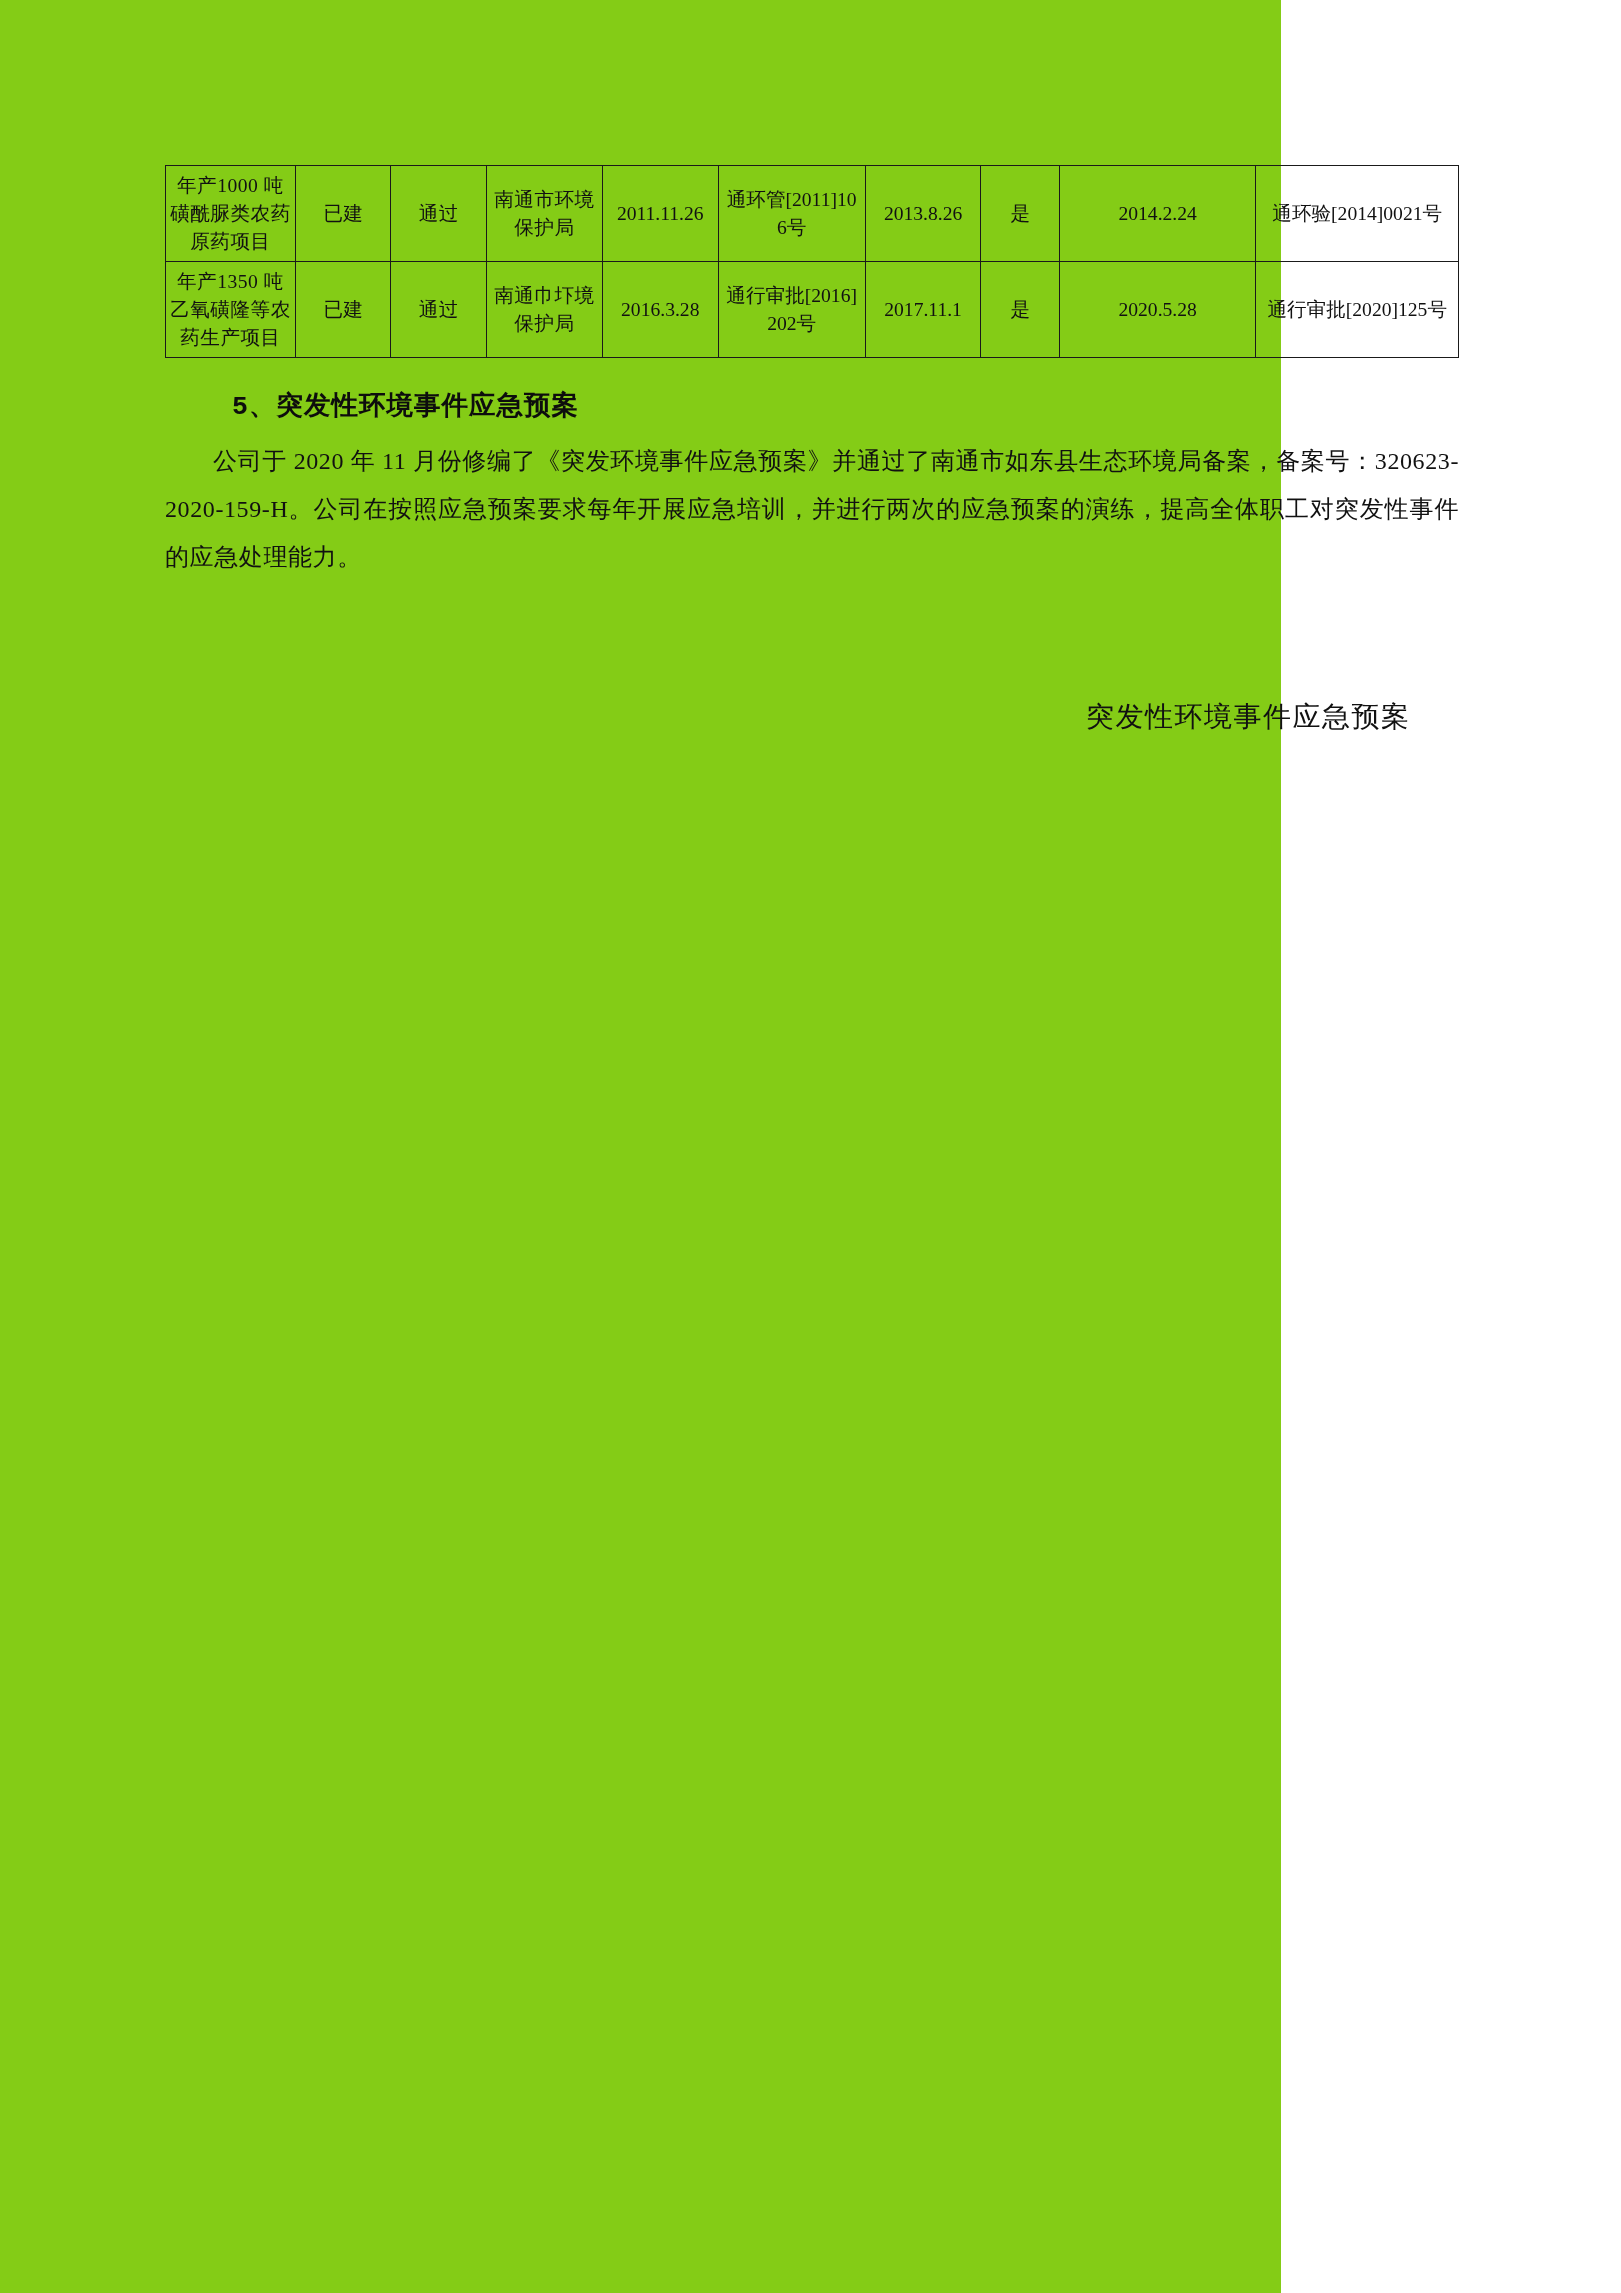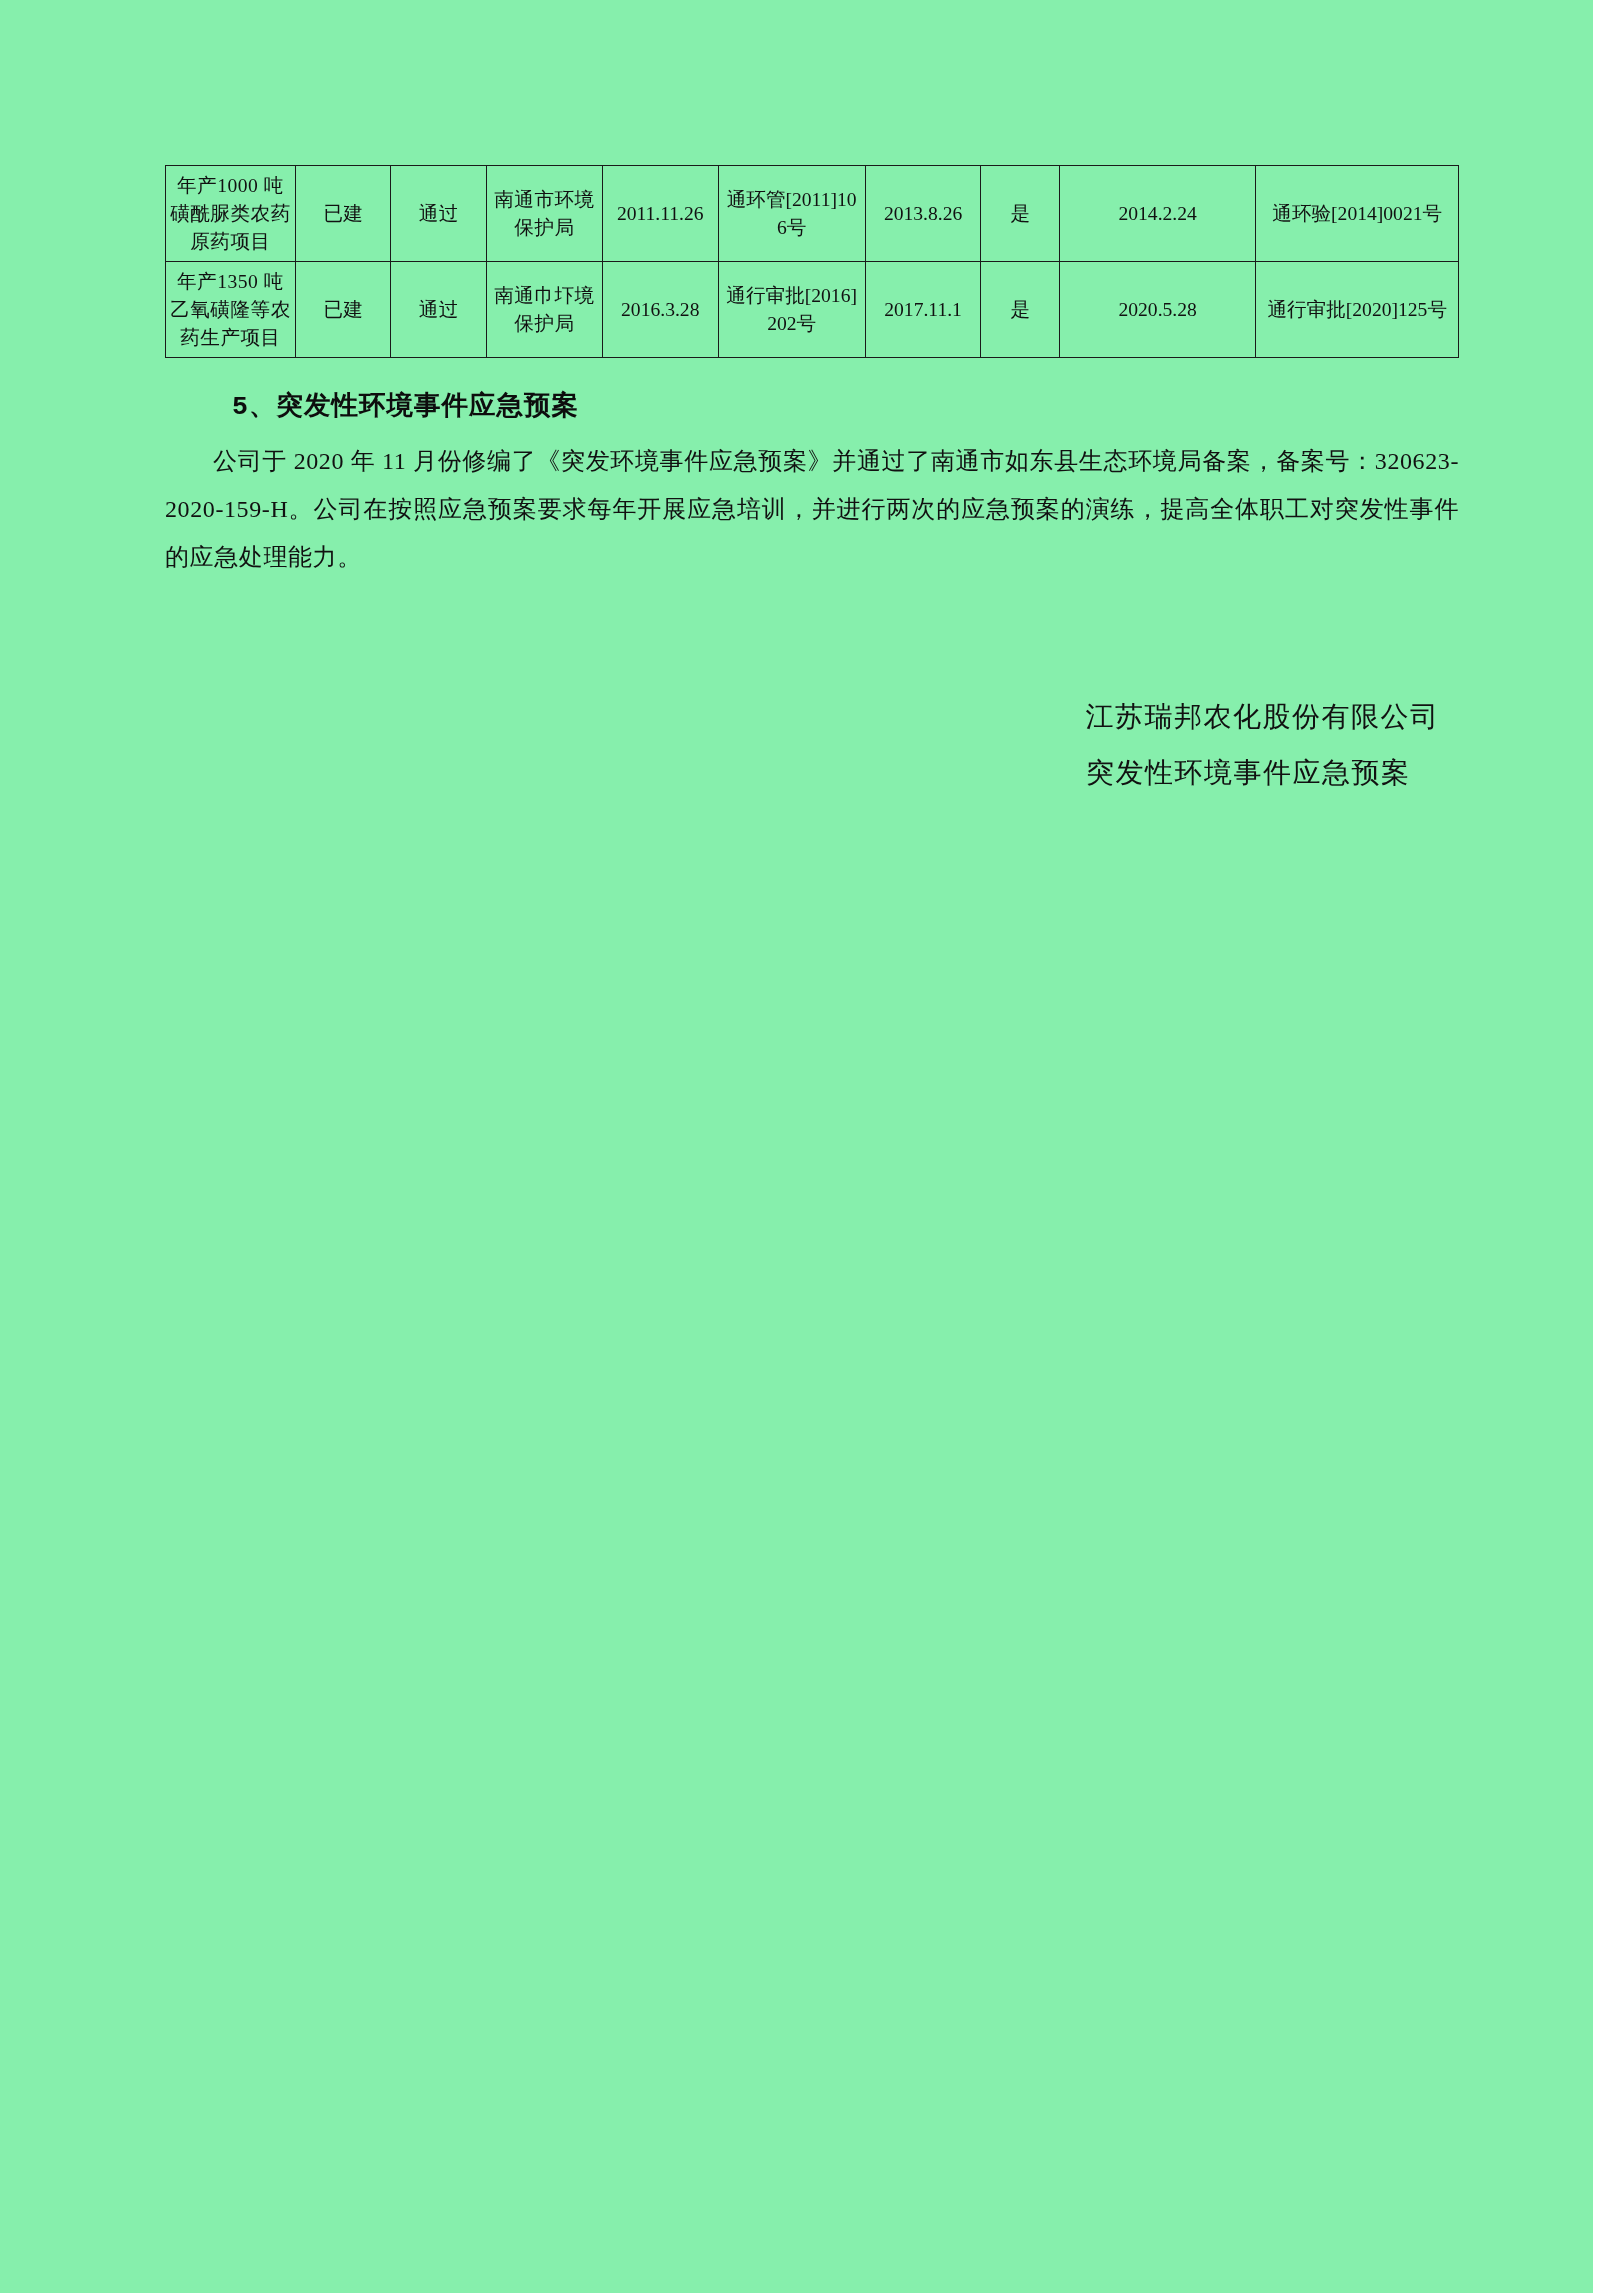--- a/index.html
+++ b/index.html
@@ -10,23 +10,23 @@
   body {
     width: 1621px;
     height: 2294px;
     position: relative;
     font-family: "Liberation Serif", serif;
     color: #111;
   }
   .page {
     position: absolute;
     left: 0; top: 0;
-    width: 1593px;
+    width: 1281px;
     height: 2294px;
-    background: #86efac;
+    background: #84cc16;
   }
   .content {
     position: absolute;
     left: 165px;
     top: 165px;
     width: 1294px;
   }
 
   
   table.proj-table {
@@ -130,19 +130,18 @@
           <td class="col9">通行审批[2020]125号</td>
         </tr>
       </tbody>
     </table>
 
     <h2 class="section-title">5、突发性环境事件应急预案</h2>
 
     <p class="body-par">公司于 2020 年 11 月份修编了《突发环境事件应急预案》并通过了南通市如东县生态环境局备案，备案号：320623-2020-159-H。公司在按照应急预案要求每年开展应急培训，并进行两次的应急预案的演练，提高全体职工对突发性事件的应急处理能力。</p>
 
     <div class="sign-block">
-      <div class="sign-line">江苏瑞邦农化股份有限公司</div>
       <div class="sign-line date">突发性环境事件应急预案</div>
     </div>
 
   </div>
 </div>
 
 
 </body></html>

